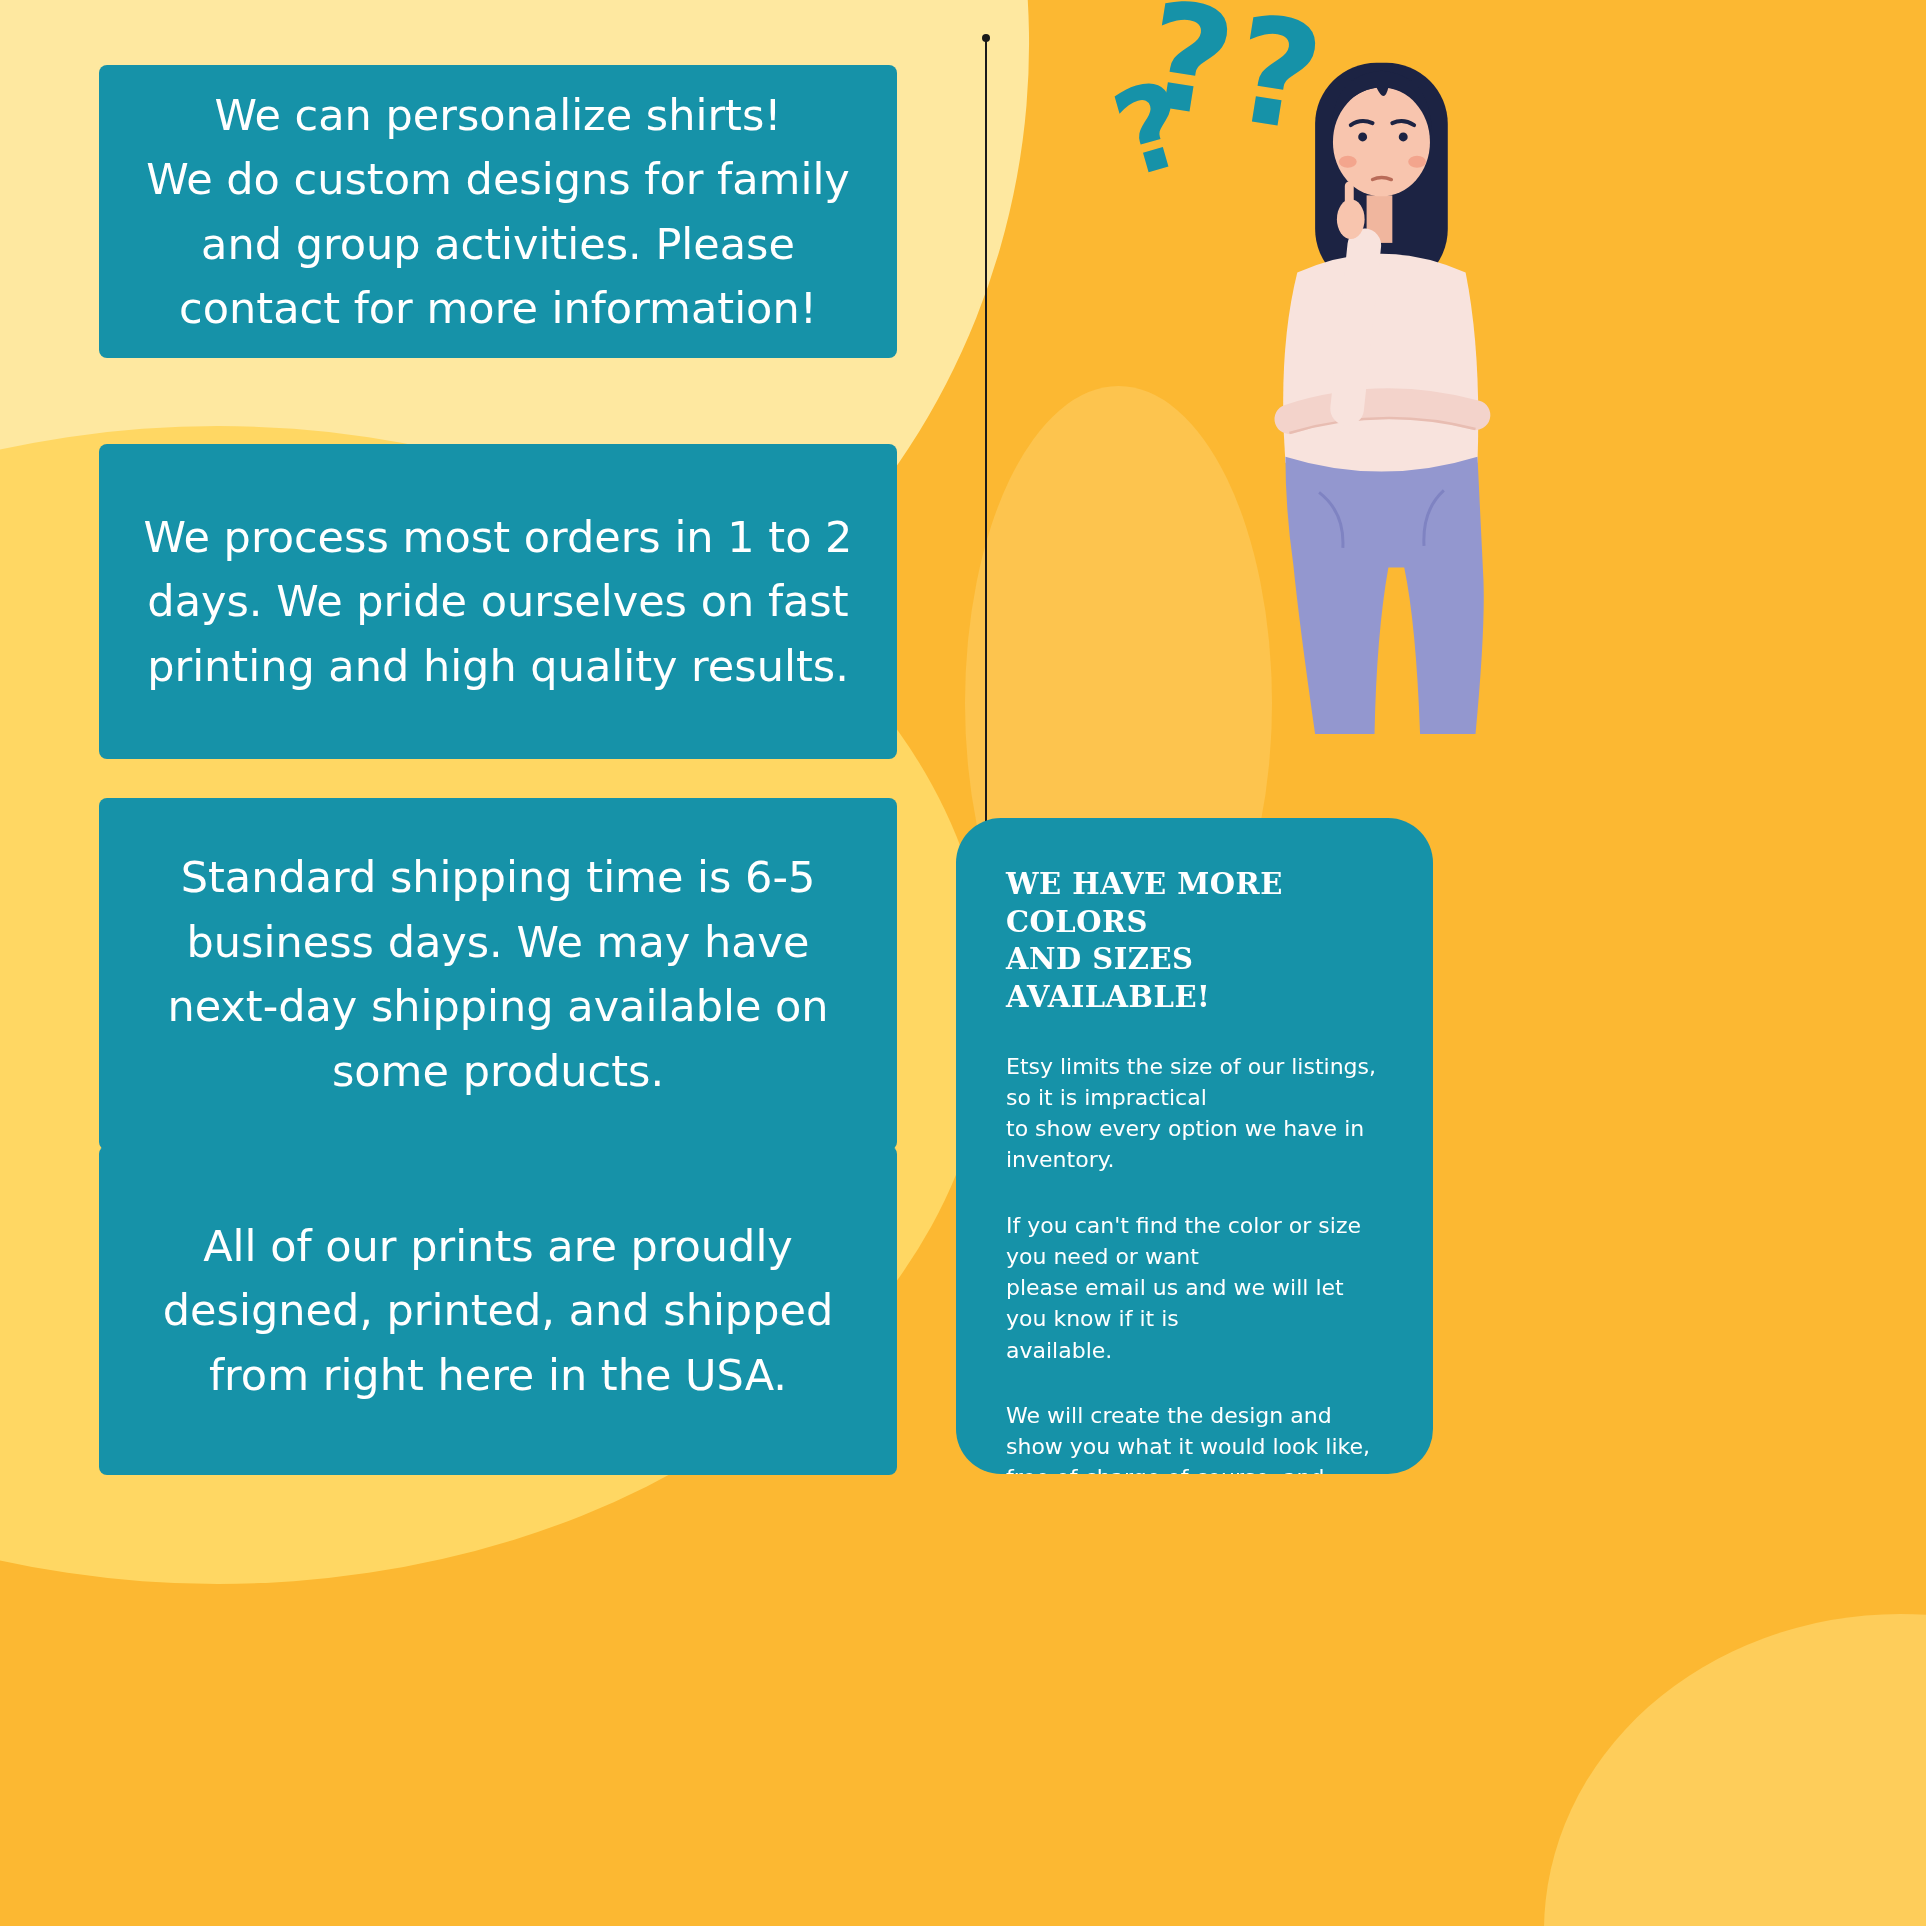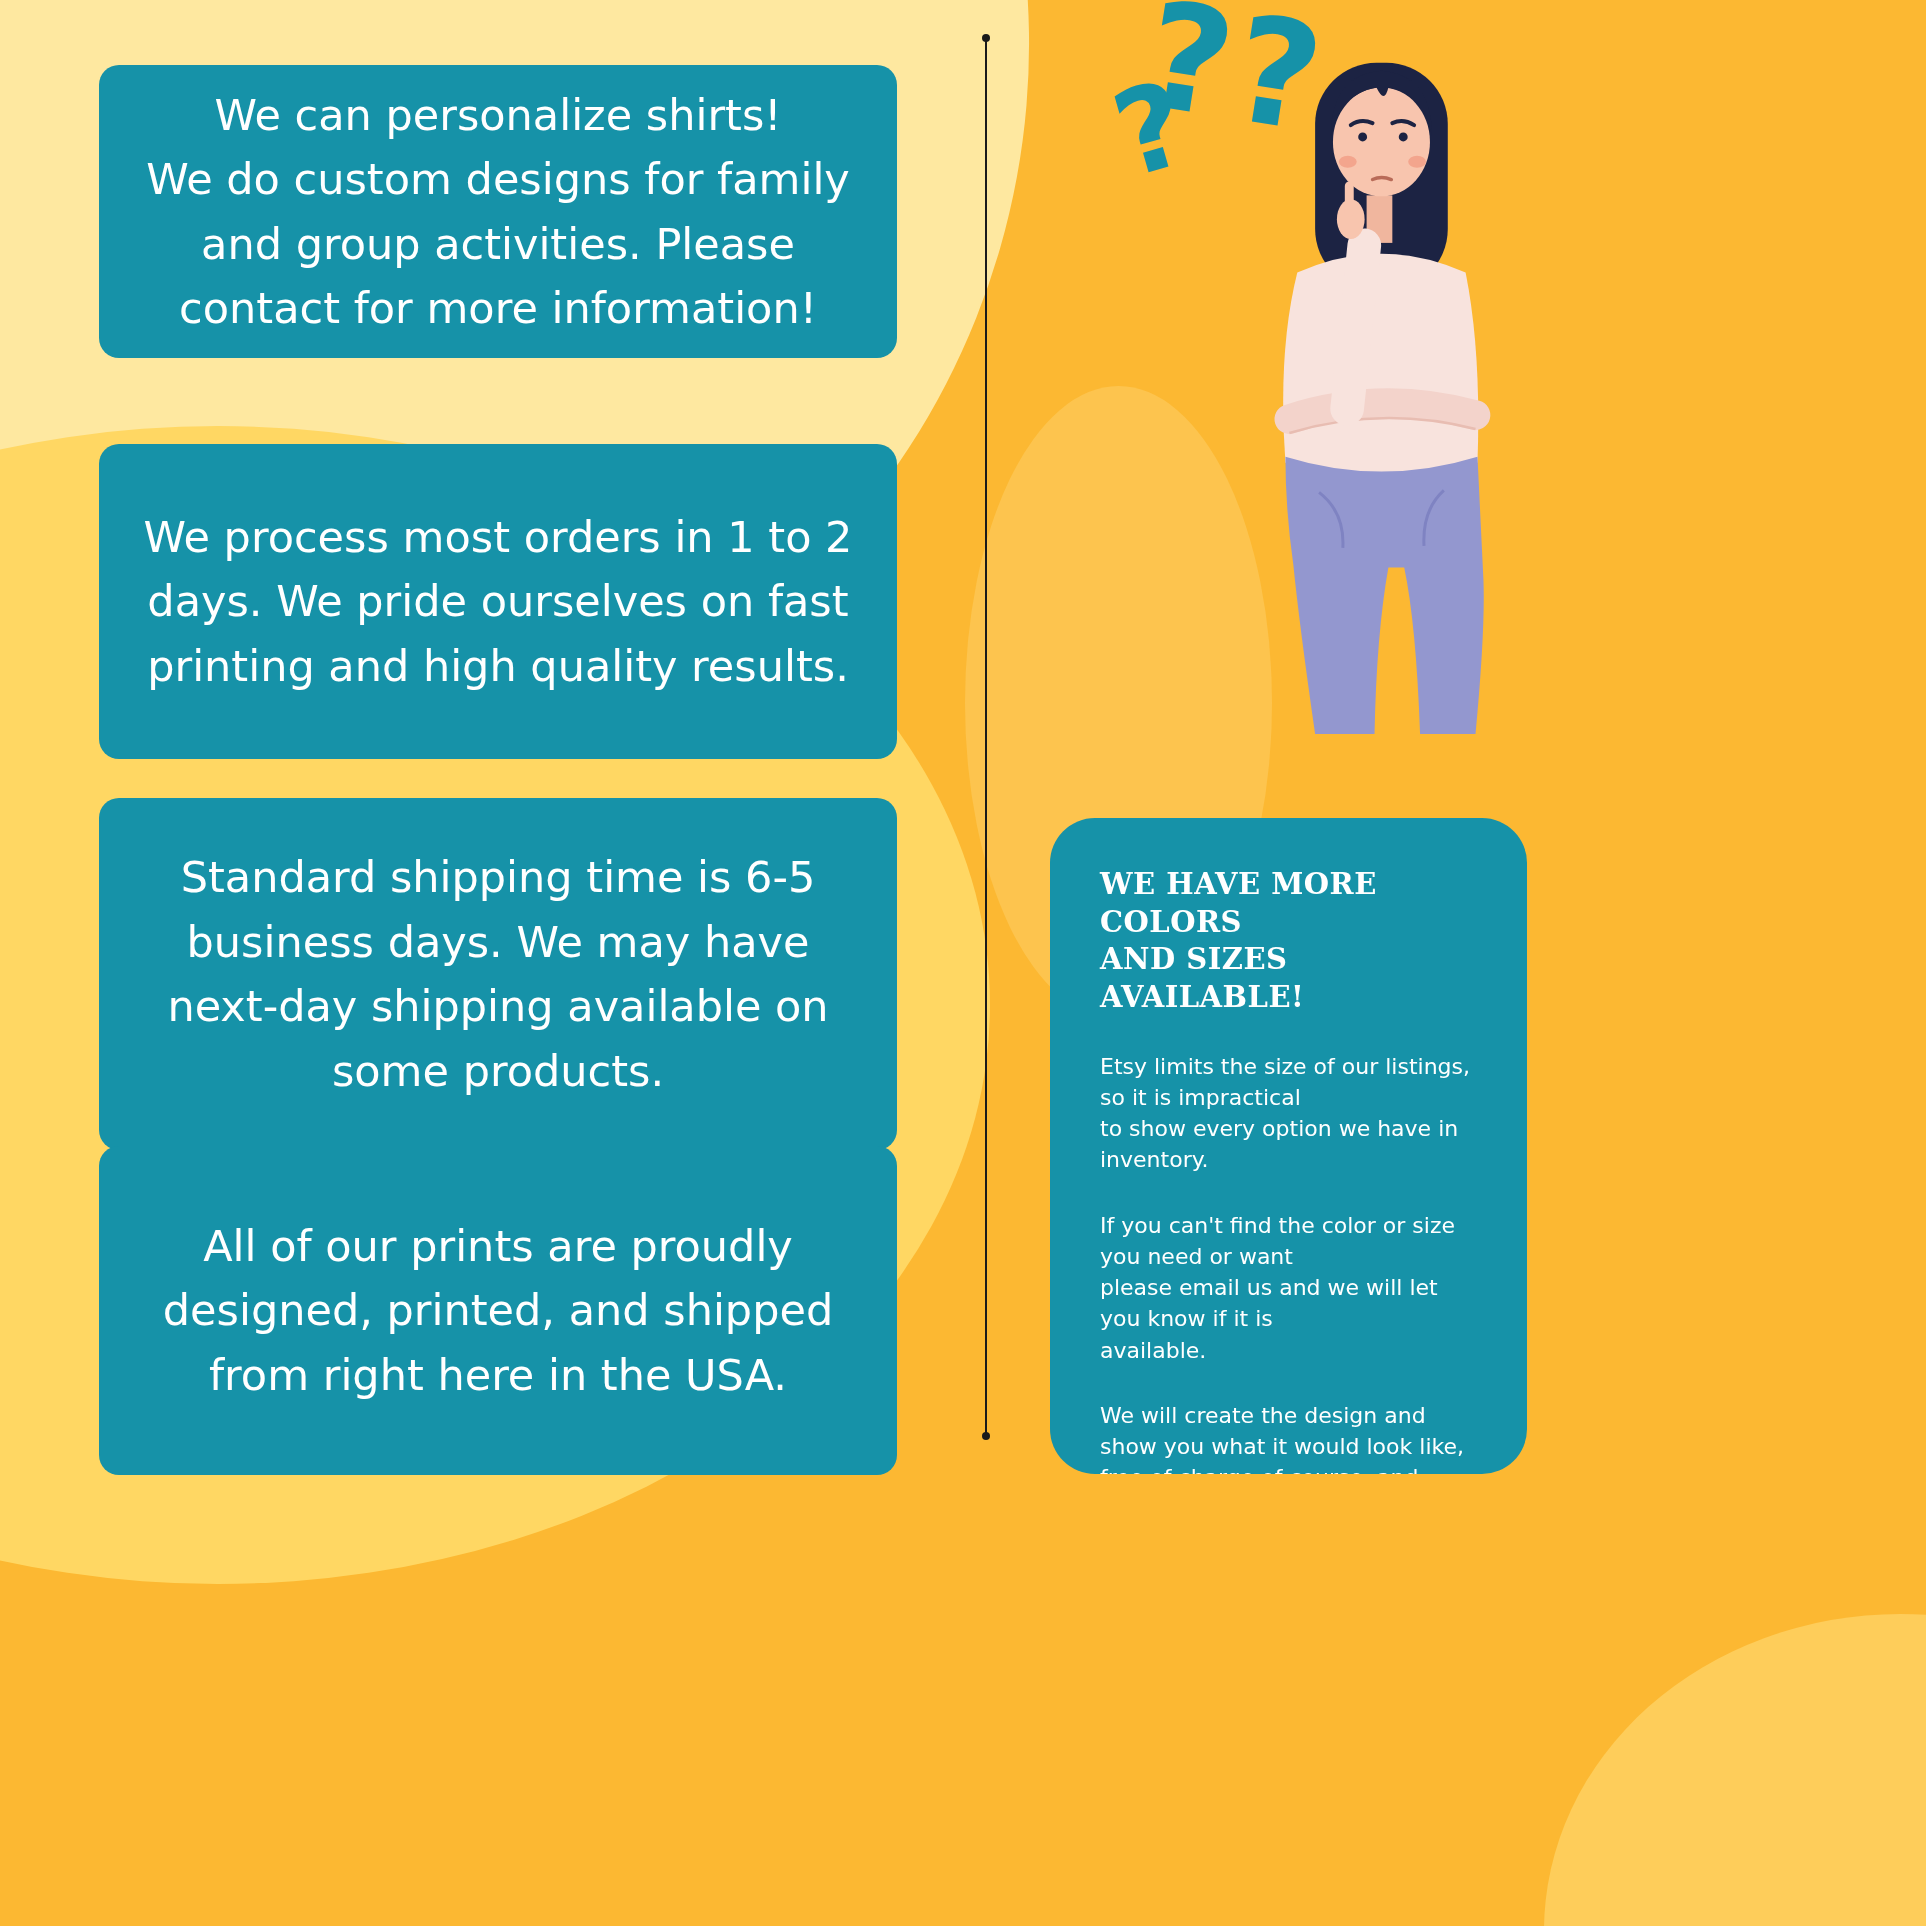--- a/index.html
+++ b/index.html
@@ -30,21 +30,21 @@
     left: 1544px; top: 1614px; width: 713px; height: 634px;
     background: #FECD5A;
   }
 
   
   .bubble {
     position: absolute;
     left: 99px;
     width: 798px;
     background: #1692A8;
-    border-radius: 20px;
+    border-radius: 8px;
     color: #ffffff;
     display: flex;
     align-items: center;
     justify-content: center;
     box-sizing: border-box;
     padding: 9px 30px;
   }
   .bubble span {
     display: block;
     width: 100%;
@@ -98,21 +98,21 @@
   
   .illustration {
     position: absolute;
     left: 1228px; top: 25px;
     width: 297px; height: 713px;
   }
 
   
   .info-panel {
     position: absolute;
-    left: 1050px; top: 818px;
+    left: 956px; top: 818px;
     width: 477px; height: 656px;
     background: #1692A8;
     border-radius: 45px;
     box-sizing: border-box;
     padding: 48px 50px;
     color: #ffffff;
     overflow: hidden;
   }
   .info-panel h2 {
     margin: 0;

